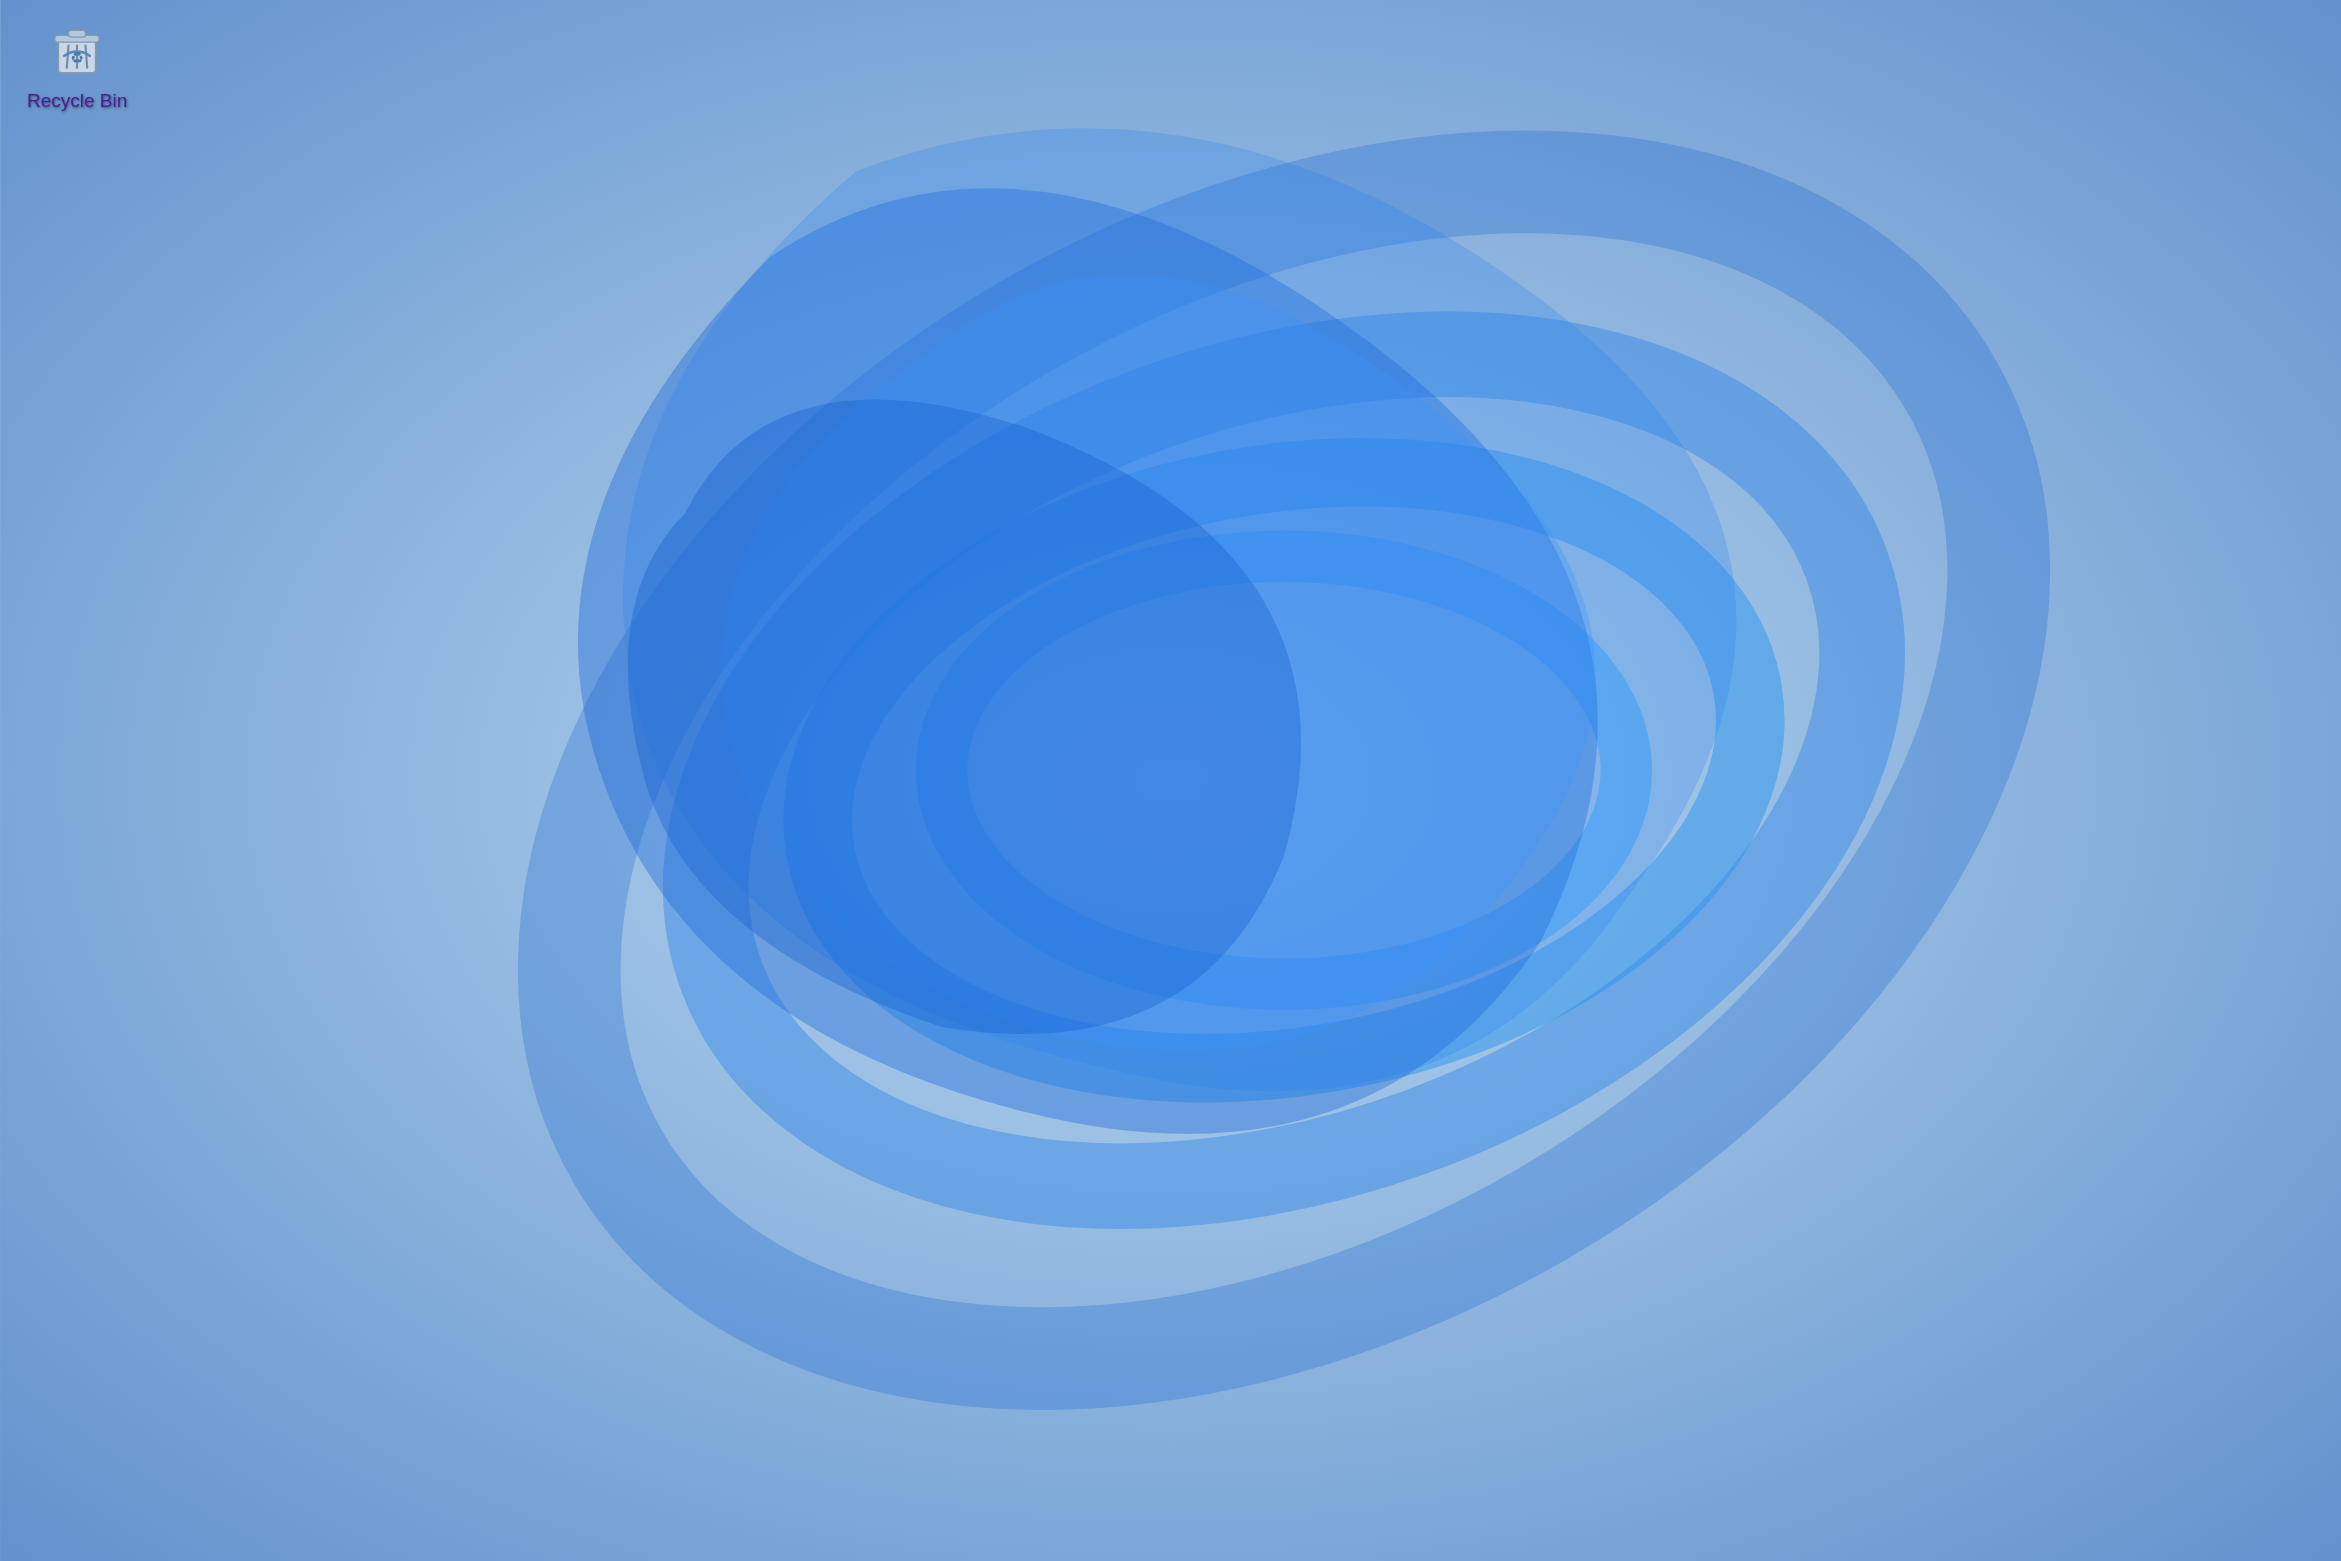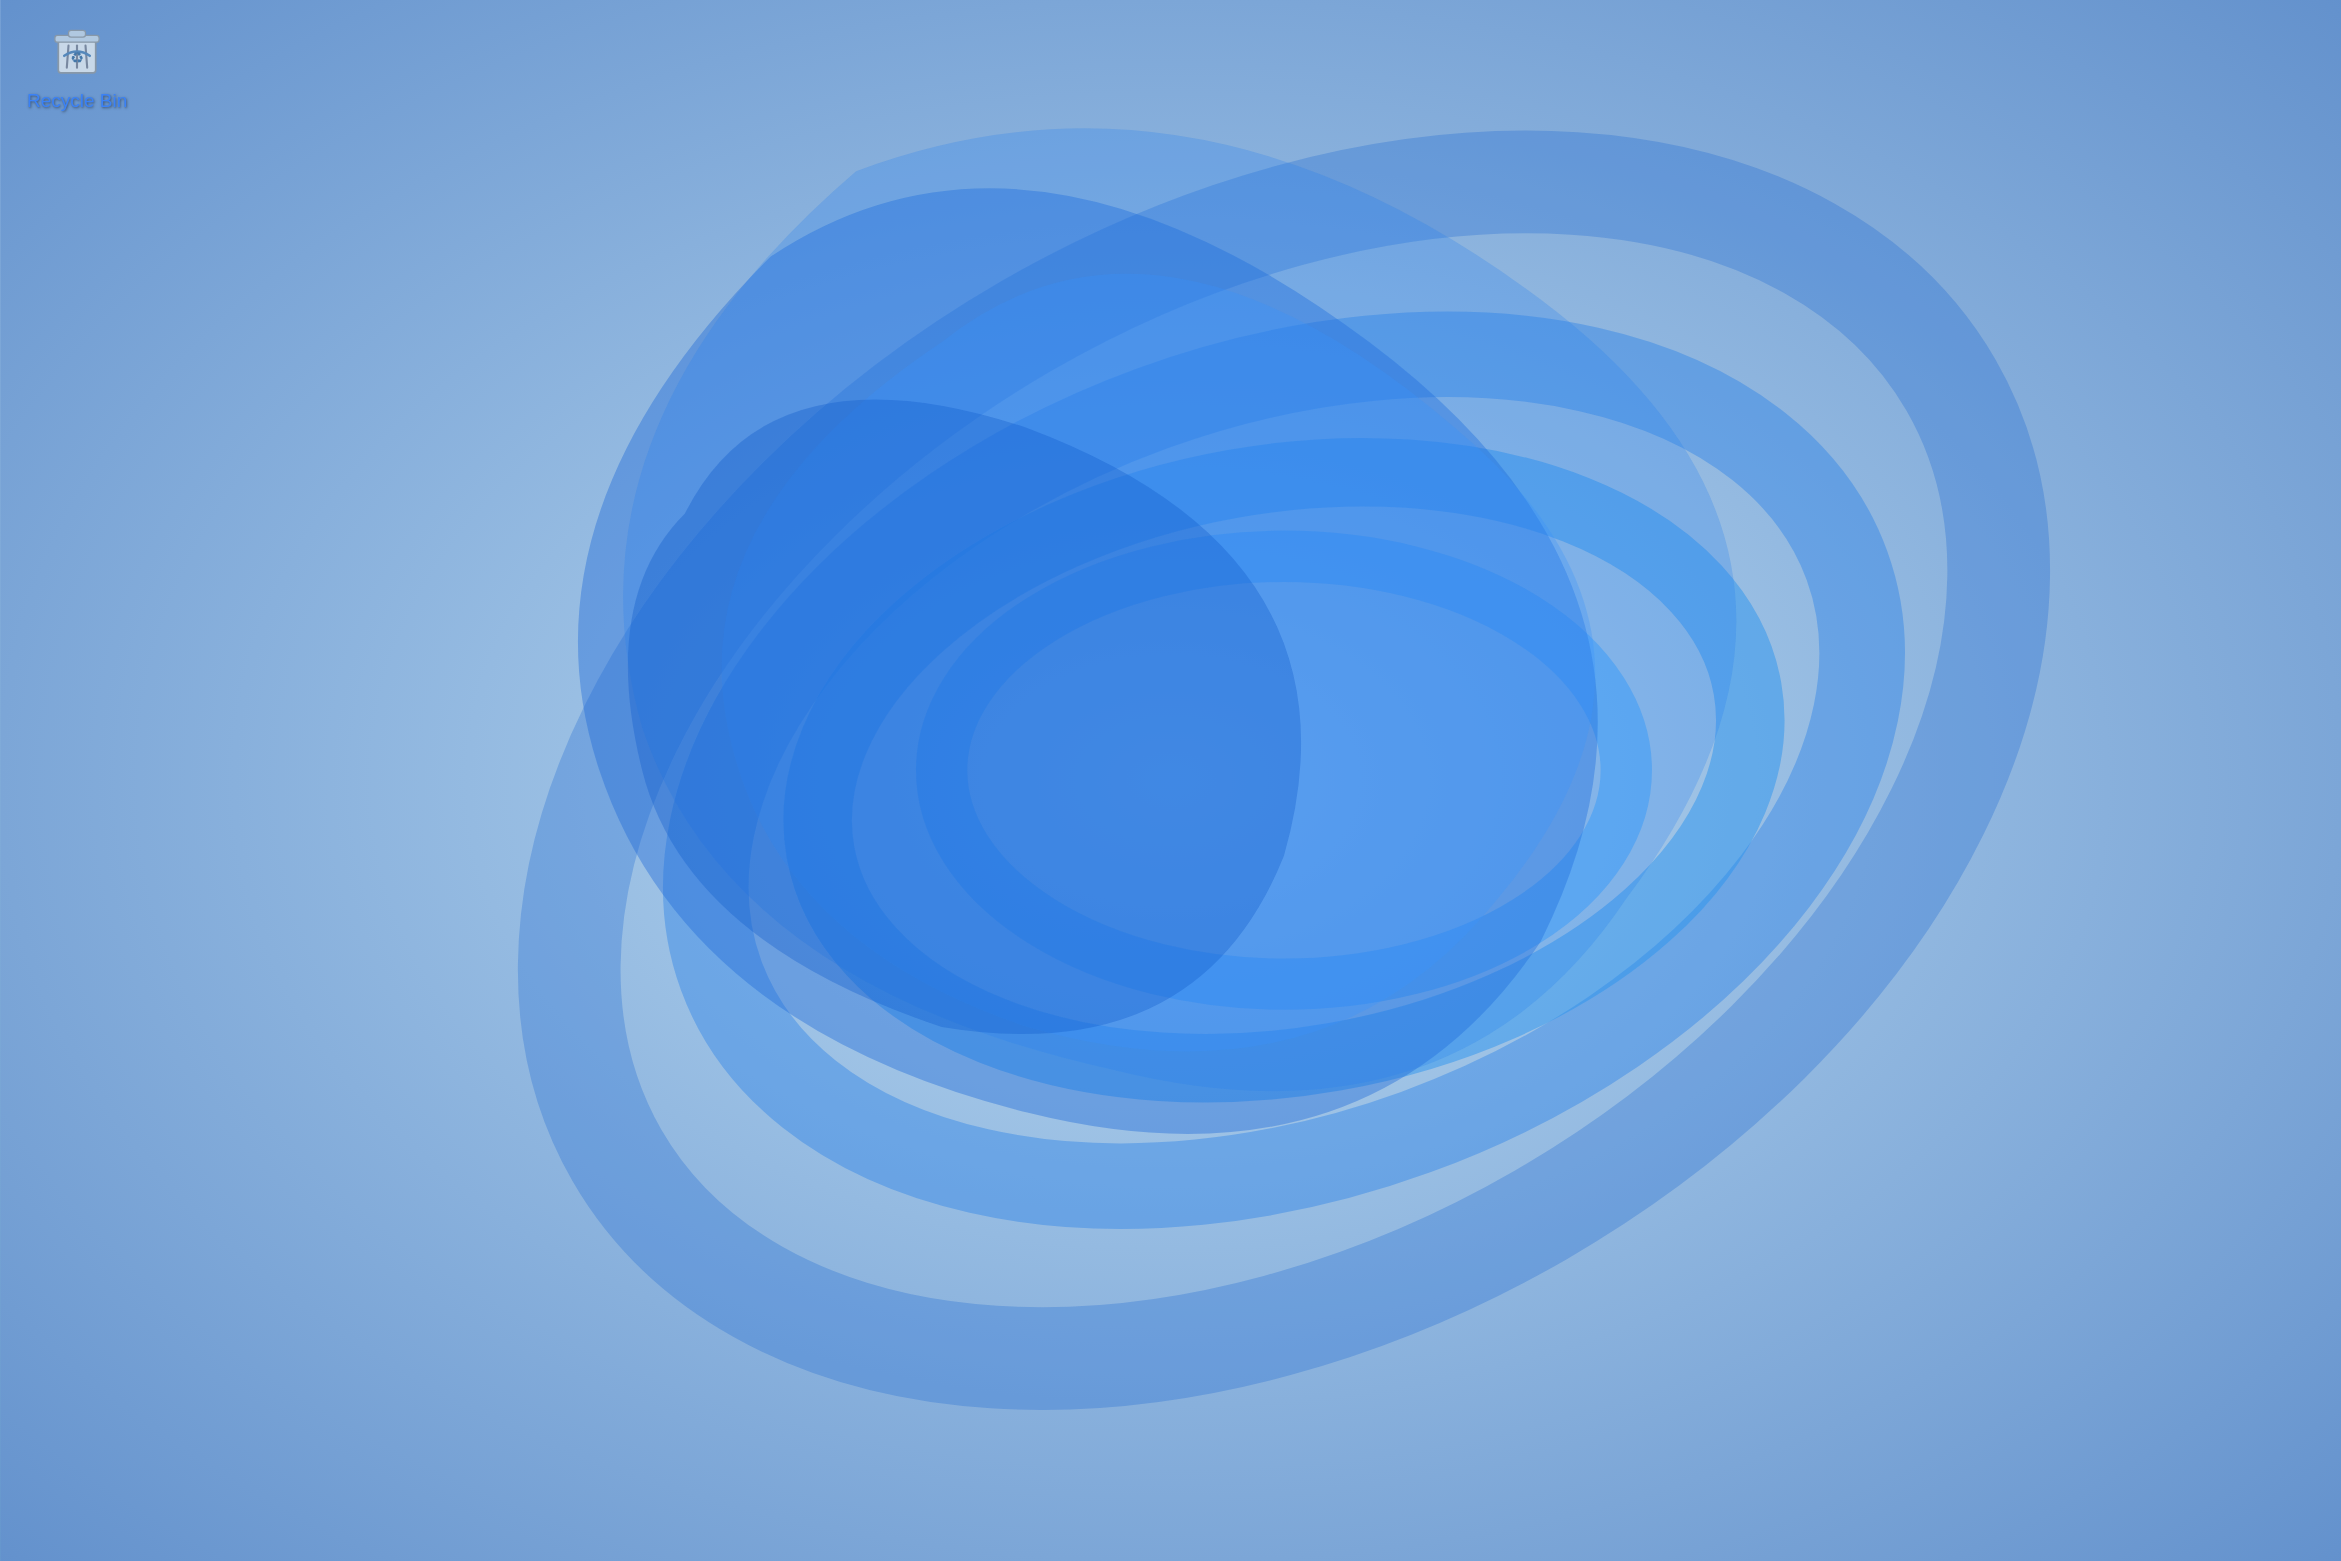--- a/index.html
+++ b/index.html
@@ -29,21 +29,21 @@
       cursor: pointer;
       padding: 6.8px;
       border-radius: 5.1px;
     }
     .desktop-icon-img {
       width: 68px;
       height: 68px;
       margin: 0 auto 6.8px;
     }
     .desktop-icon-label {
-      color: #3b82f6;
+      color: #4c1d95;
       font-size: 19px;
       text-shadow: 0.9px 0.9px 2.6px rgba(0,0,0,0.5);
     }
 
     
     .wallpaper-swirl {
       position: absolute;
       top: 0; left: 0;
       width: 100%; height: 100%;
       pointer-events: none;

